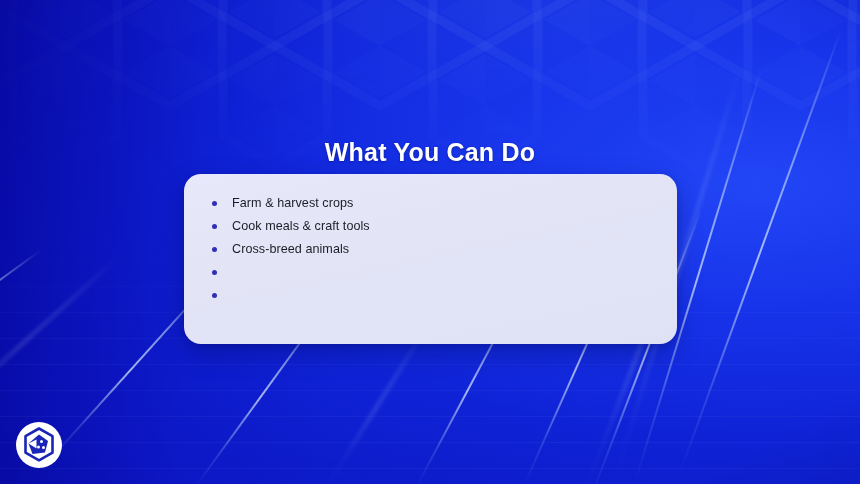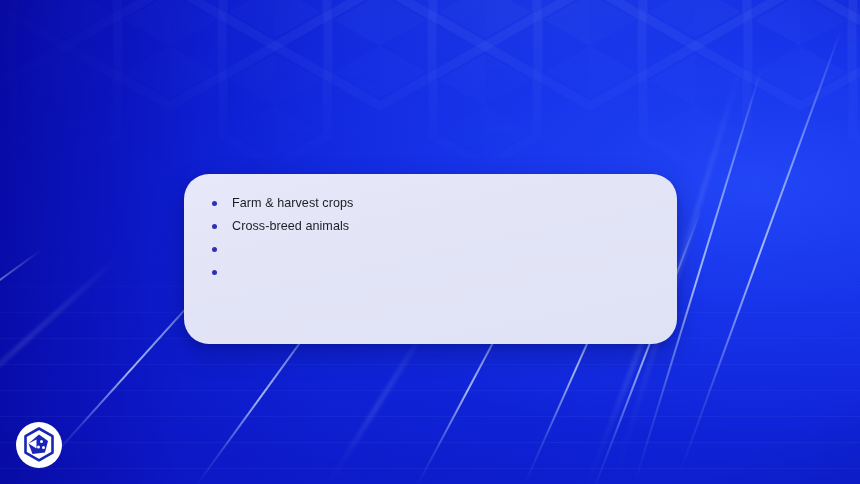--- a/index.html
+++ b/index.html
@@ -102,21 +102,21 @@
     text-shadow: 0 1px 3px rgba(0,0,20,0.30);
   }
 
   .card {
     position: absolute;
     left: 184px;
     top: 174px;
     width: 493px;
     height: 170px;
     background: linear-gradient(168deg, #e7e8f9 0%, #e2e4f6 48%, #dfe1f5 100%);
-    border-radius: 25px;
+    border-radius: 17px;
     box-shadow: 0 10px 26px rgba(3,6,80,0.30), 0 2px 6px rgba(3,6,80,0.18);
   }
 
   .card-list {
     position: absolute;
     left: 28px;
     top: 18px;
     right: 18px;
     list-style: none;
   }
@@ -216,29 +216,34 @@
     <div class="ray" style="left:215px; top:275px; height:250px; transform: rotate(42deg);"></div>
     <div class="ray soft" style="left:120px; top:255px; height:260px; transform: rotate(48deg);"></div>
     <div class="ray" style="left:40px;  top:250px; height:230px; transform: rotate(54deg);"></div>
 
   </div>
 
   <div class="vignette"></div>
 
   <div id="content">
 
+    <div class="slide-title">What You Can Do</div>
 
     <div class="card">
       <ul class="card-list">
 
         <li>
           <span class="bullet"></span>
           <span class="item-label">Farm &amp; harvest crops</span>
         </li>
 
+        <li>
+          <span class="bullet"></span>
+          <span class="item-label">Cook meals &amp; craft tools</span>
+        </li>
 
 
         <li>
           <span class="bullet"></span>
           <span class="item-label">Cross-breed animals</span>
         </li>
 
         <li>
           <span class="bullet"></span>
         </li>

